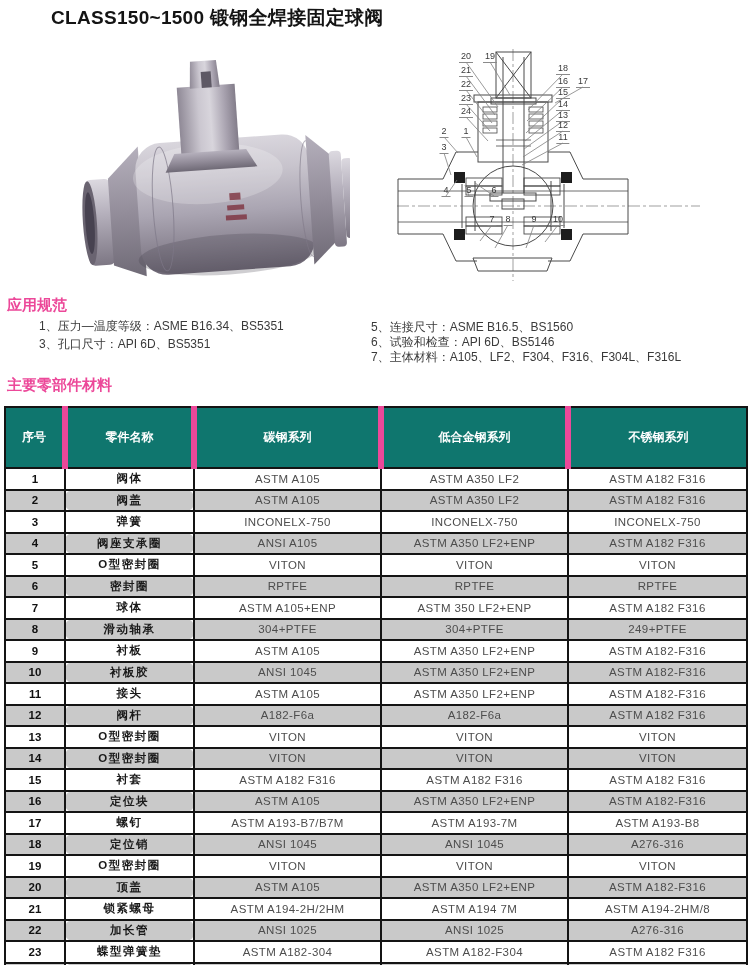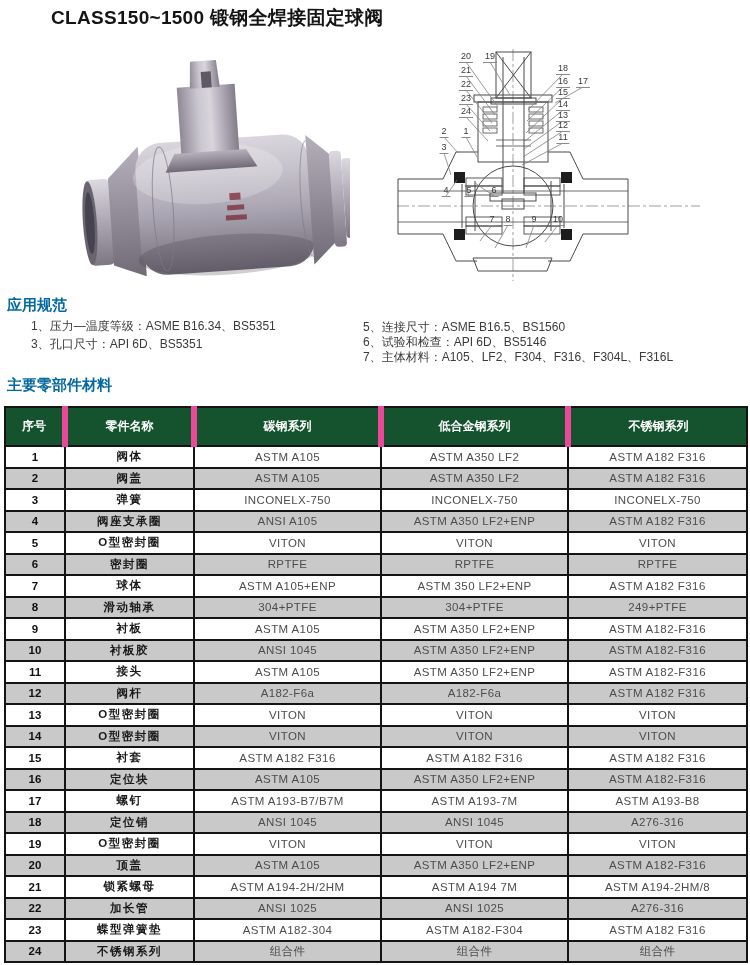--- a/index.html
+++ b/index.html
@@ -7,49 +7,49 @@
     position:relative; width:750px; height:965px; overflow:hidden;
     background:#ffffff; font-family:"Liberation Sans", sans-serif;
   }
   .page-title {
     position:absolute; left:7px; top:5px;
     font-size:19px; font-weight:bold; color:#141414; letter-spacing:.3px;
     white-space:nowrap;
     margin-left:44px;
   }
   .sec-heading {
-    position:absolute; font-size:15px; font-weight:bold; color:#0369a1;
+    position:absolute; font-size:15px; font-weight:bold; color:#ec4899;
     white-space:nowrap;
   }
   #specs-heading   { left:7px; top:296px; }
   #materials-heading { left:7px; top:376px;text-align:right; }
-  .spec-col { position:absolute; font-size:12px; color:#3a3a3a; }
+  .spec-col { position:absolute; font-size:12px; color:#3a3a3a;margin-left:8px; }
   .spec-col div { white-space:nowrap; }
   #spec-left  { left:31px;  top:318px; line-height:17.5px; width:330px; }
   #spec-right { left:363px; top:320px; line-height:15.2px; width:385px; }
 
   
   table.materials {
     position:absolute; left:4px; top:406px; width:742px;
     border-collapse:collapse; table-layout:fixed;
     border:2px solid #141414;
   }
   table.materials th {
-    background:#14532d; color:#ffffff; font-size:12px; font-weight:bold;
-    height:37px; padding:0; border-bottom:2px solid #141414;
+    background:#0f766e; color:#ffffff; font-size:12px; font-weight:bold;
+    height:37px; padding:11px; border-bottom:2px solid #141414;
   }
   table.materials th + th { border-left:6px solid #ec4899; }
   table.materials td {
     height:19.5px; padding:0; text-align:center;
     border:2px solid #141414; font-size:11.5px; overflow:hidden;
     white-space:nowrap;
   }
   table.materials tbody tr:nth-child(even) td { background:#c9c9c9; }
   td.c-num  { font-weight:bold; font-size:12px; color:#111; }
-  td.c-name { font-weight:bold; font-size:12px; color:#1a1a1a; letter-spacing:1.5px; }
+  td.c-name { font-weight:bold; font-size:12px; color:#1a1a1a; letter-spacing:1.5px;border-radius:8px; }
   td.c-mat  { color:#4d4d4d; letter-spacing:.4px; }
 
   
   .photo-wrap   { position:absolute; left:60px; top:45px; width:290px; height:240px; }
   .drawing-wrap { position:absolute; left:395px; top:45px; width:310px; height:240px; }
   .callout {
     position:absolute; font-size:9px; line-height:9px; color:#3a3a3a;
     border-bottom:1px solid #8a8a8a; padding:0 2px 1px;
     transform:translateX(-50%); white-space:nowrap;
   }

